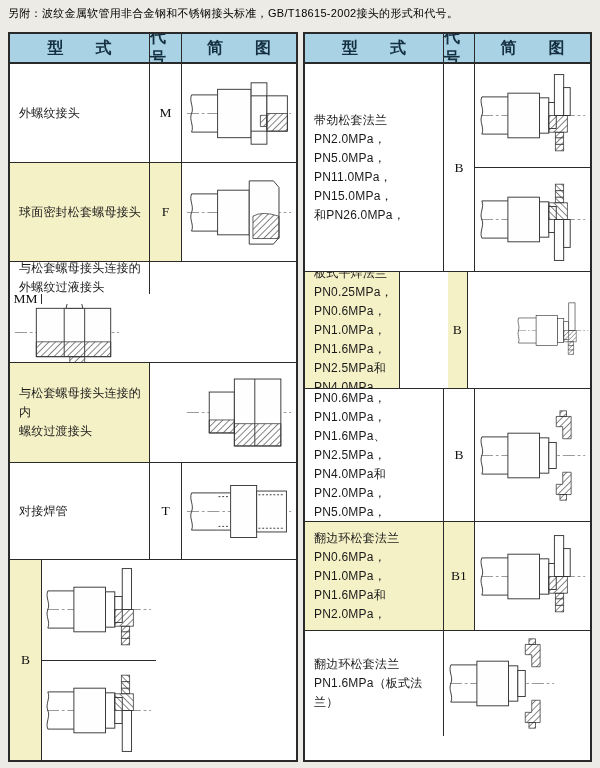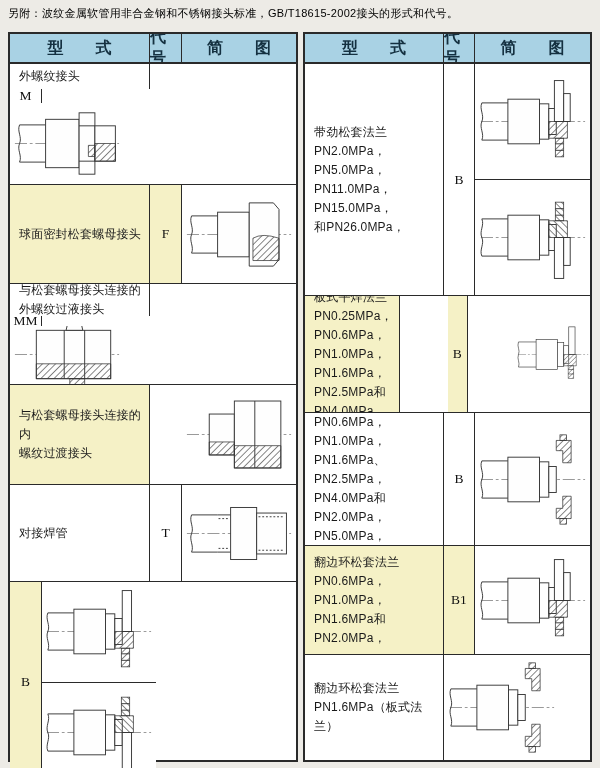--- a/index.html
+++ b/index.html
@@ -69,21 +69,21 @@
 </svg>
 
 <div class="page">
   <div class="doc-title">另附：波纹金属软管用非合金钢和不锈钢接头标准，GB/T18615-2002接头的形式和代号。</div>
   <div class="gtable t0">
       <div class="row header">
         <div class="cell hcell c0">型　　式</div>
         <div class="cell hcell c1">代号</div>
         <div class="cell hcell c2">简　　图</div>
       </div>
-      <div class="row" style="height: 121px; flex-direction: column;">
+      <div class="row" style="height: 99px;">
         <div class="cell typecell c0">
           <div class="typetext">外螺纹接头</div>
         </div>
         <div class="cell codecell c1">M</div>
         <div class="cell diagcell c2">
           <div class="diagbox">
             <svg viewBox="0 0 118 100" width="110" height="93">
               <line class="cl" x1="3" y1="50" x2="115" y2="50" stroke-dasharray="13 3 3 3"></line>
               <path class="ln" d="M8,30 c-3,7 3,13 0,20 c-3,7 3,13 0,20"></path>
               <line class="ln" x1="8" y1="30" x2="36" y2="30"></line>
@@ -219,21 +219,21 @@
           </div>
         </div>
       </div>
     </div>
   <div class="gtable t1">
       <div class="row header">
         <div class="cell hcell c0">型　　式</div>
         <div class="cell hcell c1">代号</div>
         <div class="cell hcell c2">简　　图</div>
       </div>
-      <div class="row" style="height: 232px;">
+      <div class="row" style="height: 208px;">
         <div class="cell typecell c0">
           <div class="typetext">带劲松套法兰
 PN2.0MPa，PN5.0MPa，
 PN11.0MPa，PN15.0MPa，
 和PN26.0MPa，</div>
         </div>
         <div class="cell codecell c1">B</div>
         <div class="cell diagcell c2">
           <div class="diagbox">
             <svg viewBox="0 0 118 100" width="110" height="93">

